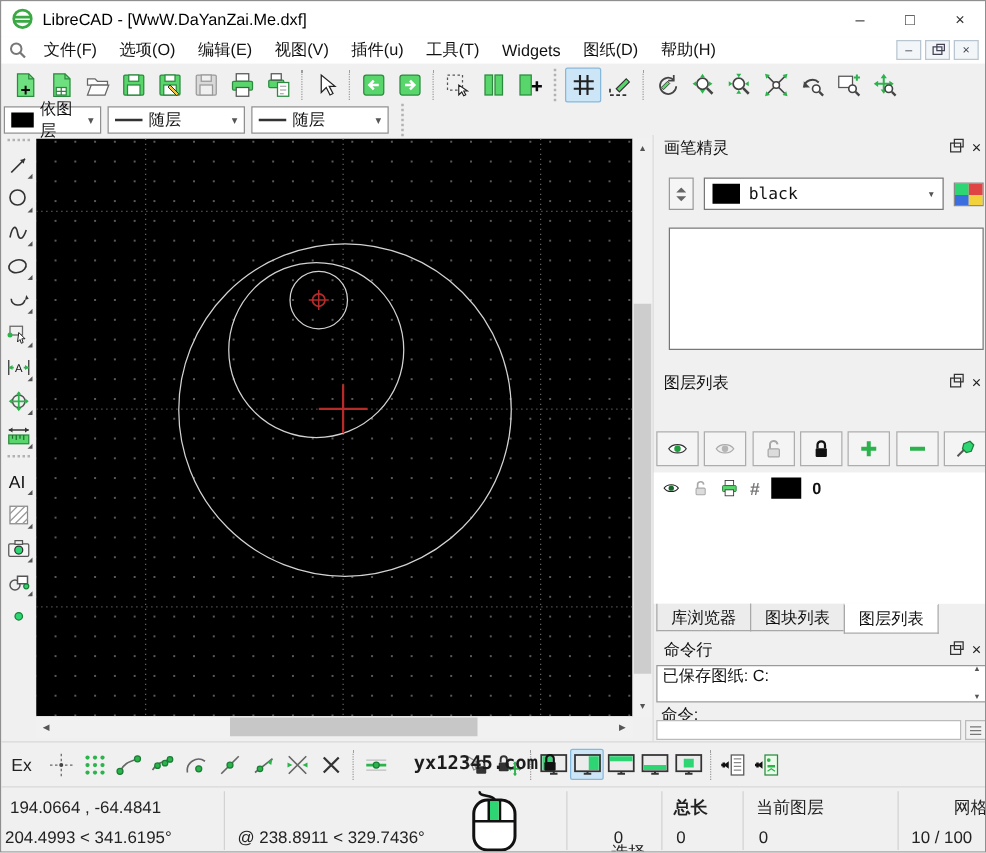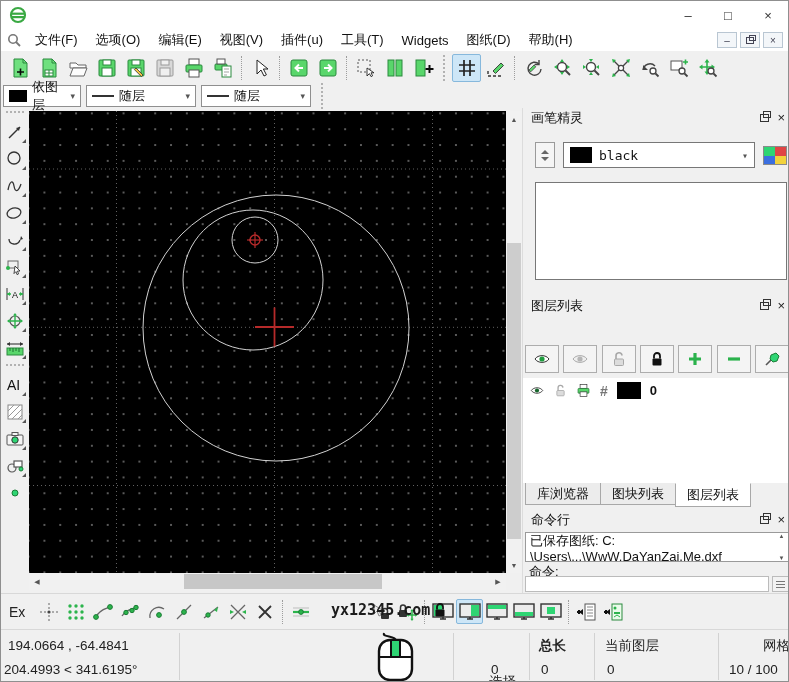--- a/index.html
+++ b/index.html
@@ -144,20 +144,21 @@
 <body>
 
 <div id="app">
 
   <div class="titlebar">
     <svg class="app-icon" viewBox="0 0 18 18">
       <circle cx="9" cy="9" r="7" fill="#fff" stroke="#3aa943" stroke-width="2.2"></circle>
       <rect x="3" y="6.6" width="12" height="2.2" fill="#3aa943"></rect>
       <rect x="3" y="10" width="12" height="2.2" fill="#3aa943"></rect>
     </svg>
+    <span class="title-text">LibreCAD - [WwW.DaYanZai.Me.dxf]</span>
     <div class="win-controls">
       <div class="win-btn">–</div>
       <div class="win-btn">□</div>
       <div class="win-btn">×</div>
     </div>
   </div>
 
   <div class="menubar">
     <svg class="doc-icon" viewBox="0 0 16 16">
       <circle cx="7" cy="7" r="4.2" fill="none" stroke="#777" stroke-width="1.6"></circle>
@@ -616,21 +617,20 @@
       <span>命令行</span>
       <span class="ph-btns">
         <span class="float-icon">
             <i></i>
           </span>
         <span class="close-glyph">×</span>
       </span>
     </div>
     <div class="cmd-history">
       <div>已保存图纸: C:</div>
-      <div>\Users\...\WwW.DaYanZai.Me.dxf</div>
     </div>
     <div class="cmd-scroll">
       <span>▲</span>
       <span>▼</span>
     </div>
     <div class="cmd-label">命令:</div>
     <input class="cmd-input" style="">
     <div class="cmd-menu-btn">
         <i></i>
         <i></i>
@@ -791,20 +791,21 @@
         <rect x="3.5" y="7.5" width="9" height="7" rx="1" fill="#111"></rect>
         <path d="M5 7.5V5a3 3 0 0 1 6 0v2.5" fill="none" stroke="#111" stroke-width="1.8"></path>
       </svg>
     </div>
   </div>
 
   <div class="statusbar">
     <div class="st" style="left:7px; top:8px;">194.0664 , -64.4841</div>
     <div class="st" style="left:3px; top:32px;">204.4993 &lt; 341.6195°</div>
     <div class="vdiv" style="left:178px;"></div>
+    <div class="st" style="left:189px; top:32px;">@ 238.8911 &lt; 329.7436°</div>
     <svg class="st" style="left:365px; top:2px;" width="58" height="50" viewBox="0 0 58 50">
       <path d="M30 9C30 3 16 6 18 1" fill="none" stroke="#111" stroke-width="2"></path>
       <rect x="13" y="8" width="33" height="40" rx="11" fill="#fff" stroke="#111" stroke-width="2.4"></rect>
       <line x1="13" y1="25" x2="46" y2="25" stroke="#111" stroke-width="2"></line>
       <line x1="25" y1="8" x2="25" y2="25" stroke="#111" stroke-width="2"></line>
       <line x1="34" y1="8" x2="34" y2="25" stroke="#111" stroke-width="2"></line>
       <rect x="26" y="9" width="7" height="15" fill="#2ed573"></rect>
     </svg>
     <div class="vdiv" style="left:452px;"></div>
     <div class="st" style="left:488px; top:7px;margin-top:36px;">选择</div>

